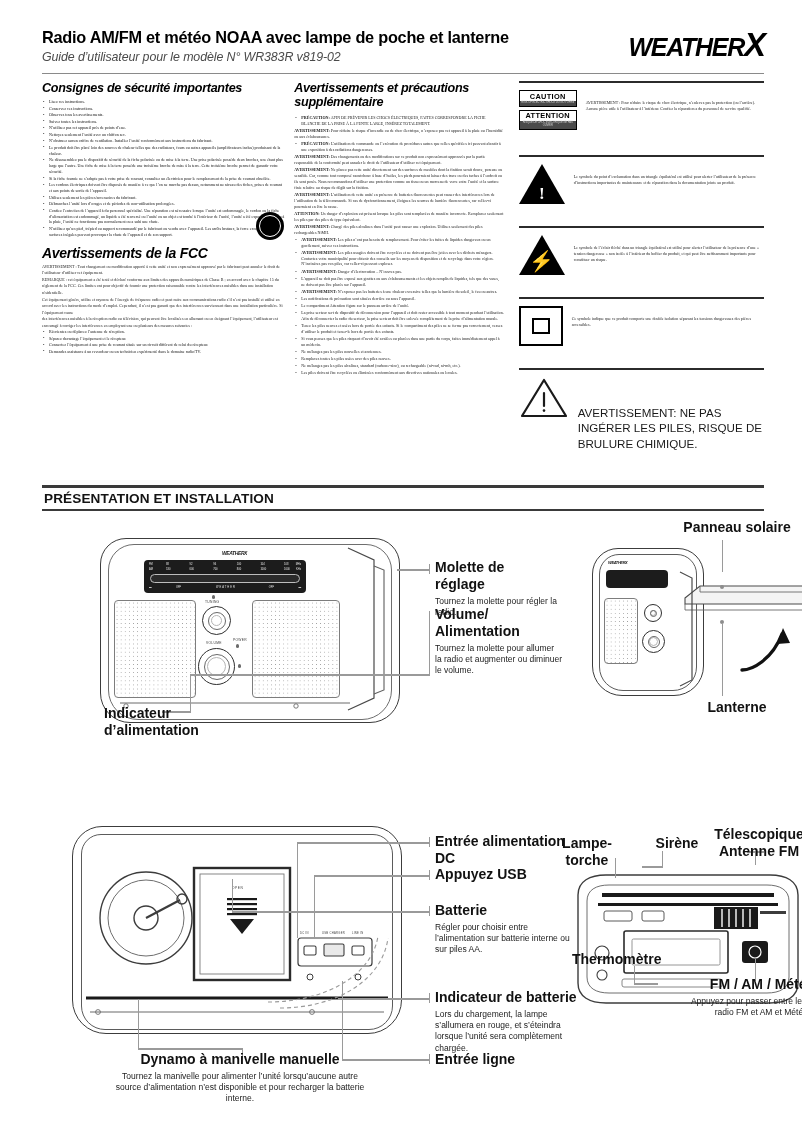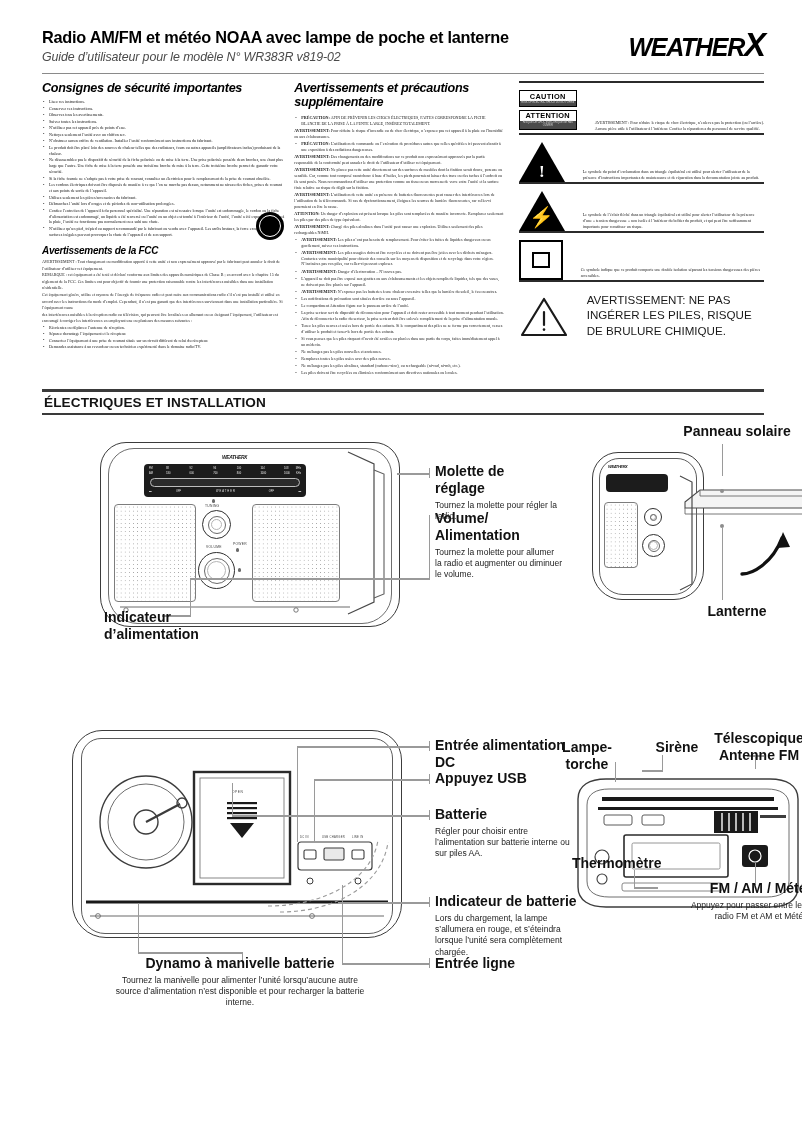--- a/index.html
+++ b/index.html
@@ -49,34 +49,34 @@
   ul.bul li {
     font-size:4.05px; line-height:1.46; color:#111;
     padding-left:7px; position:relative; margin-bottom:0.6px;
     font-family:"Liberation Serif", serif; text-align:left;
   }
   ul.bul li:before {
     content:"•"; position:absolute; left:1px; top:-0.5px; font-size:4.2px;
   }
   .fcc-body p { margin:0; font-size:4.05px; line-height:1.62;
       font-family:"Liberation Serif", serif; }
-  h2.fcc { font-size:10px; margin:7px 0 3px 0; }
+  h2.fcc { font-size:14px; margin:7px 0 3px 0; }
 
   .nolight { width:28px; height:28px; border-radius:50%; background:#000;
       float:right; margin:-26px 0 0 4px; position:relative; }
   .nolight:after{ content:""; position:absolute; inset:3px; border:1px solid #fff; border-radius:50%; }
   .warnblock { font-size:4.05px; line-height:1.46;
       font-family:"Liberation Serif", serif; margin-bottom:1.2px; }
   .warnblock b { font-weight:bold; }
   .warnblock.ind { padding-left:7px; position:relative; }
   .warnblock.ind:before { content:"•"; position:absolute; left:1px; font-size:4.2px;}
 
   
   .c3rule { height:2px; background:#2b2b2b; margin:0 0 7px 0; }
-  .symrow { display:flex; gap:18px; align-items:flex-end; padding-bottom:0; }
+  .symrow { display:flex; gap:9px; align-items:flex-start; padding-bottom:22px; }
   .symrow .sym { flex:0 0 auto; }
   .symrow .txt { font-size:4.05px; line-height:1.55;
       font-family:"Liberation Serif", serif; padding-top:10px; }
 
   .capbox { width:58px; }
   .capbox .cap {
     border:1px solid #000; background:#fff; text-align:center;
     font-size:7.4px; font-weight:bold; letter-spacing:0.3px; line-height:1;
     padding:1.5px 0 0 0; margin-bottom:3px; color:#000;
   }
@@ -100,21 +100,21 @@
   .tri-filled .bolt {
     position:absolute; left:0; right:0; bottom:4px; text-align:center;
     color:#fff; font-size:20px; line-height:1;
   }
   .sqbox { width:44px;height:40px;border:2.5px solid #000; display:flex;
       align-items:center;justify-content:center; }
   .sqbox i { display:block;width:18px;height:16px;border:2px solid #000; }
 
   .tri-outline { width:50px;height:42px; position:relative; }
   .tri-outline svg { display:block; }
-  .bigwarn { font-size:11.6px; line-height:1.34; color:#1a1a1a; padding-top:3px; }
+  .bigwarn { font-size:11.6px; line-height:1.34; color:#1a1a1a; padding-top:3px;margin-top:25px; }
 
   
   .banner { margin:12px 0 0 0; }
   .banner .bar-t { height:2.5px; background:#3a3a3a; }
   .banner .bar-b { height:2.5px; background:#3a3a3a; }
   .banner h3 { margin:0; font-size:13.6px; font-weight:bold; letter-spacing:0.1px;
       padding:3px 2px 3px 2px; color:#141414; }
 
   
   .figwrap { position:relative; height:650px; }
@@ -292,21 +292,21 @@
             <circle cx="25" cy="33.6" r="1.3" fill="#1a1a1a"></circle>
           </svg>
         </div>
         <div class="bigwarn">AVERTISSEMENT: NE PAS INGÉRER LES PILES, RISQUE DE BRULURE CHIMIQUE.</div>
       </div>
     </div>
   </div>
 
   <div class="banner">
     <div class="bar-t"></div>
-    <h3>ÉLECTRIQUES ET INSTALLATION</h3>
+    <h3>PRÉSENTATION ET INSTALLATION</h3>
     <div class="bar-b"></div>
   </div>
 
   <div class="figwrap">
 
     <div class="unit" style="left:58px; top:27px; width:300px; height:185px;">
       <div class="shellOuter" style="left:0;top:0;width:300px;height:185px;"></div>
       <div class="shellOuter" style="left:8px;top:6px;width:284px;height:176px;border-color:#6e6e6e;"></div>
       <div class="brandsm" style="left:122px; top:12px;">WEATHERX</div>
 
@@ -497,21 +497,21 @@
       <div class="d">Lors du chargement, la lampe s’allumera en rouge, et s’éteindra lorsque l’unité sera complètement chargée.</div>
     </div>
     <div class="lbl" style="left:393px; top:391px; width:140px;">
       <div class="h">Batterie</div>
       <div class="d">Régler pour choisir entre l’alimentation sur batterie interne ou sur piles AA.</div>
     </div>
     <div class="lbl" style="left:393px; top:540px; width:140px;">
       <div class="h">Entrée ligne</div>
     </div>
     <div class="lbl" style="left:68px; top:540px; width:260px; text-align:center;">
-      <div class="h">Dynamo à manivelle batterie</div>
+      <div class="h">Dynamo à manivelle manuelle</div>
       <div class="d">Tournez la manivelle pour alimenter l’unité lorsqu’aucune autre source d’alimentation n’est disponible et pour recharger la batterie interne.</div>
     </div>
 
     <div class="unit" style="left:520px; top:360px; width:250px; height:145px;">
       <svg class="art" width="255" height="150">
         <path d="M16,24 C16,10 28,4 44,4 L208,4 C224,4 236,10 236,24 L236,112 C236,126 224,132 208,132 L44,132 C28,132 16,126 16,112 Z" fill="none" stroke="#3c3c3c" stroke-width="1.4"></path>
         <path d="M25,30 C25,19 34,14 47,14 L205,14 C218,14 227,19 227,30 L227,106 C227,117 218,122 205,122 L47,122 C34,122 25,117 25,106 Z" fill="none" stroke="#6e6e6e" stroke-width="1"></path>
         <rect x="40" y="22" width="172" height="4" fill="#1a1a1a"></rect>
         <rect x="36" y="32" width="180" height="3" fill="#1a1a1a"></rect>
 

